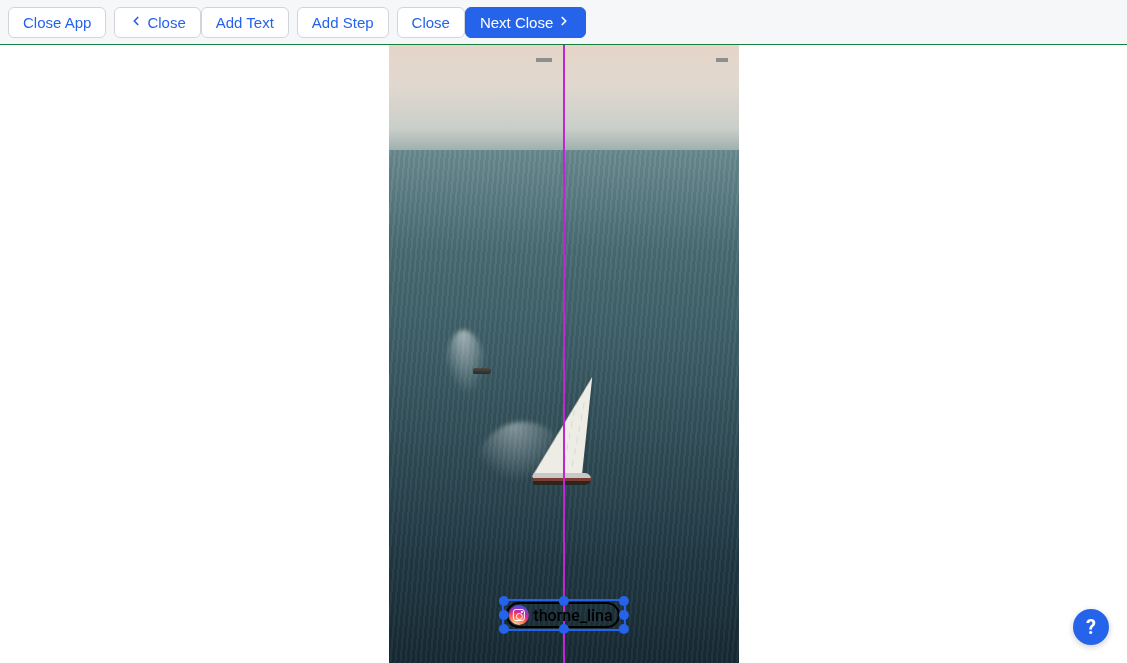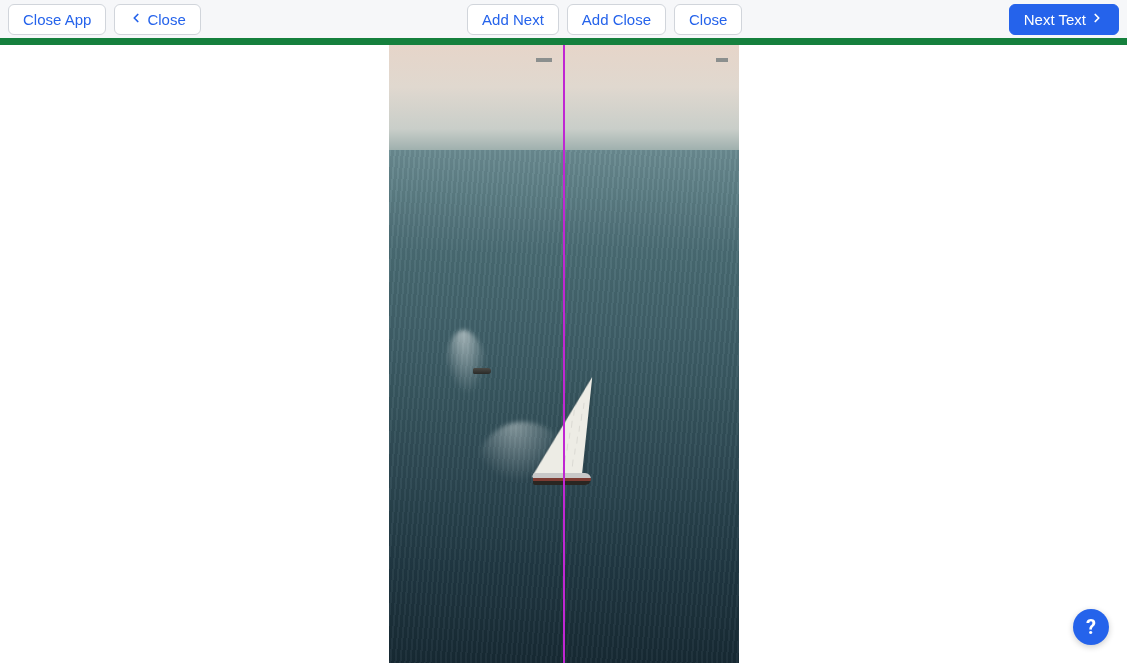--- a/index.html
+++ b/index.html
@@ -6,25 +6,24 @@
     body {
       font-family: -apple-system, BlinkMacSystemFont, 'Segoe UI', Roboto, Helvetica, Arial, sans-serif;
       background: #fff;
       width: 1127px;
       height: 663px;
       overflow: hidden;
       position: relative;
     }
     .toolbar {
       display: flex;
-      justify-content: space-between;
       align-items: center;
       padding: 4px 8px;
       background: #f6f7f9;
-      border-bottom: 7px solid #15803d;
+      border-bottom: 1px solid #15803d;
       height: 45px;
     }
     .toolbar-left, .toolbar-center, .toolbar-right {
       display: flex;
       gap: 8px;
       align-items: center;
     }
     .btn {
       display: inline-flex;
       align-items: center;
@@ -190,32 +189,32 @@
       <span class="icon-svg">
         <svg width="14" height="14" viewBox="0 0 24 24" fill="none" stroke="#2563eb" stroke-width="3" stroke-linecap="round" stroke-linejoin="round">
             <polyline points="15 18 9 12 15 6"></polyline>
           </svg>
       </span>
       <span>Close</span>
     </button>
   </div>
   <div class="toolbar-center">
     <button class="btn">
-      <span>Add Next</span>
-    </button>
-    <button class="btn">
-      <span>Add Close</span>
+      <span>Add Text</span>
+    </button>
+    <button class="btn">
+      <span>Add Step</span>
     </button>
     <button class="btn">
       <span>Close</span>
     </button>
   </div>
   <div class="toolbar-right">
     <button class="btn btn-primary">
-      <span>Next Text</span>
+      <span>Next Close</span>
       <span class="icon-svg">
         <svg width="14" height="14" viewBox="0 0 24 24" fill="none" stroke="#fff" stroke-width="3" stroke-linecap="round" stroke-linejoin="round">
             <polyline points="9 18 15 12 9 6"></polyline>
           </svg>
       </span>
     </button>
   </div>
 </div>
 
 <div class="canvas-area">
@@ -231,18 +230,36 @@
         <div class="small-boat"></div>
         <div class="sailboat">
           <div class="sail"></div>
           <div class="hull"></div>
         </div>
       </div>
     </div>
 
     <div class="guide-v"></div>
 
+    <div class="selected-logo">
+      <div class="logo-box">
+        <div class="logo-pill">
+          <span class="ig-circle">
+              <span class="ig-glyph"></span>
+            </span>
+          <span class="logo-text">thorne_lina</span>
+        </div>
+        <span class="handle h-tl"></span>
+        <span class="handle h-tm"></span>
+        <span class="handle h-tr"></span>
+        <span class="handle h-ml"></span>
+        <span class="handle h-mr"></span>
+        <span class="handle h-bl"></span>
+        <span class="handle h-bm"></span>
+        <span class="handle h-br"></span>
+      </div>
+    </div>
   </div>
 </div>
 
 <div class="help-fab">
   <span>?</span>
 </div>
 
 </body></html>

